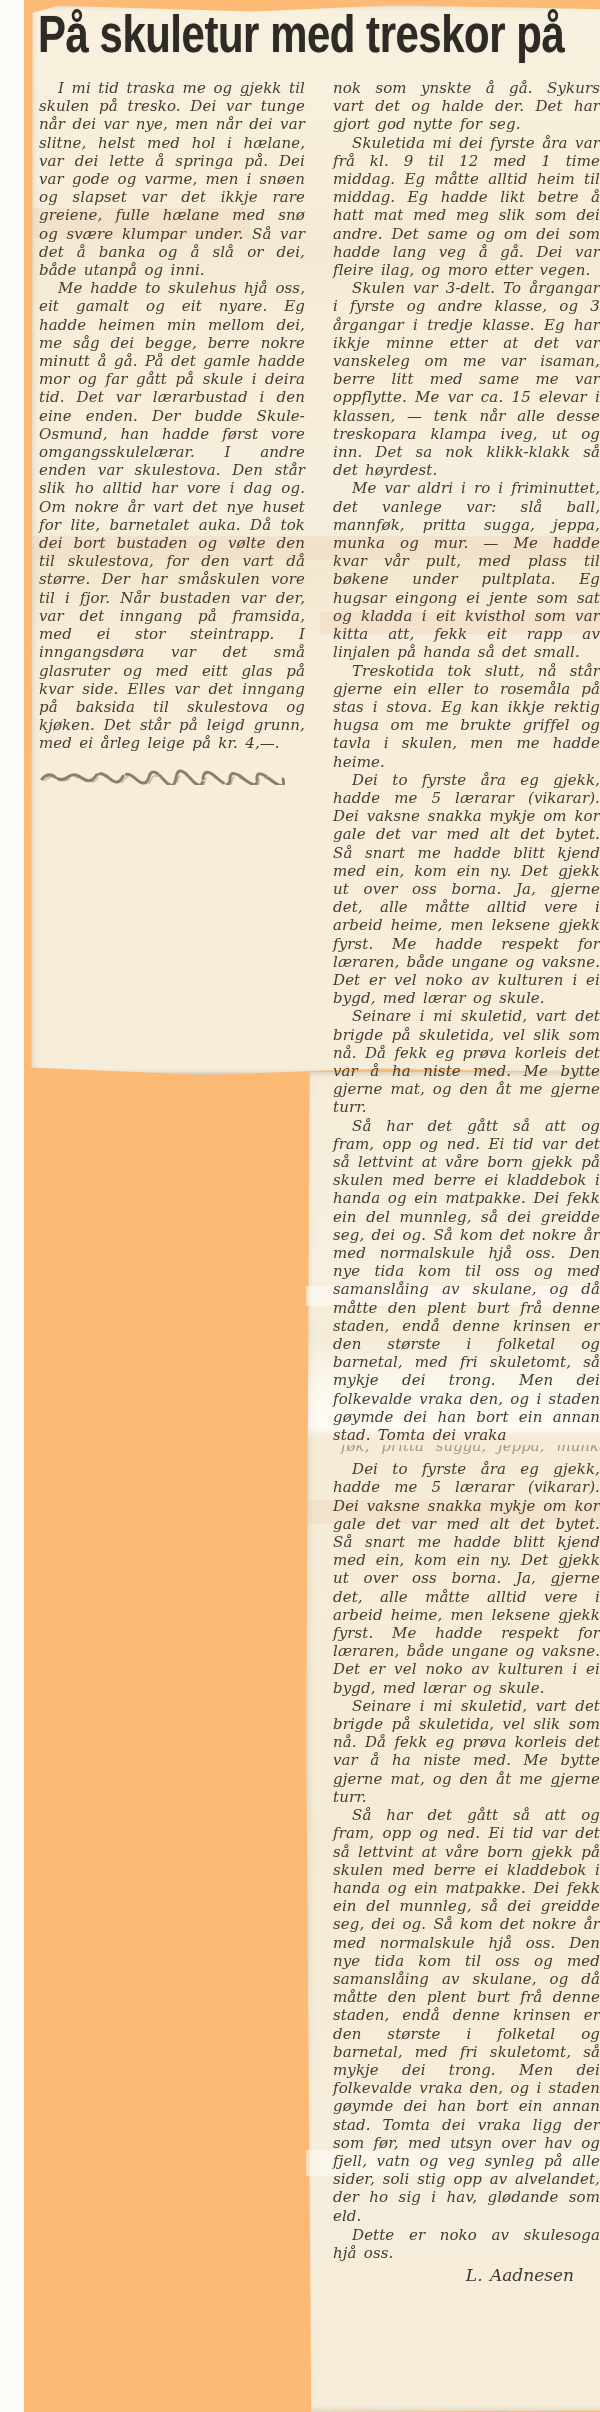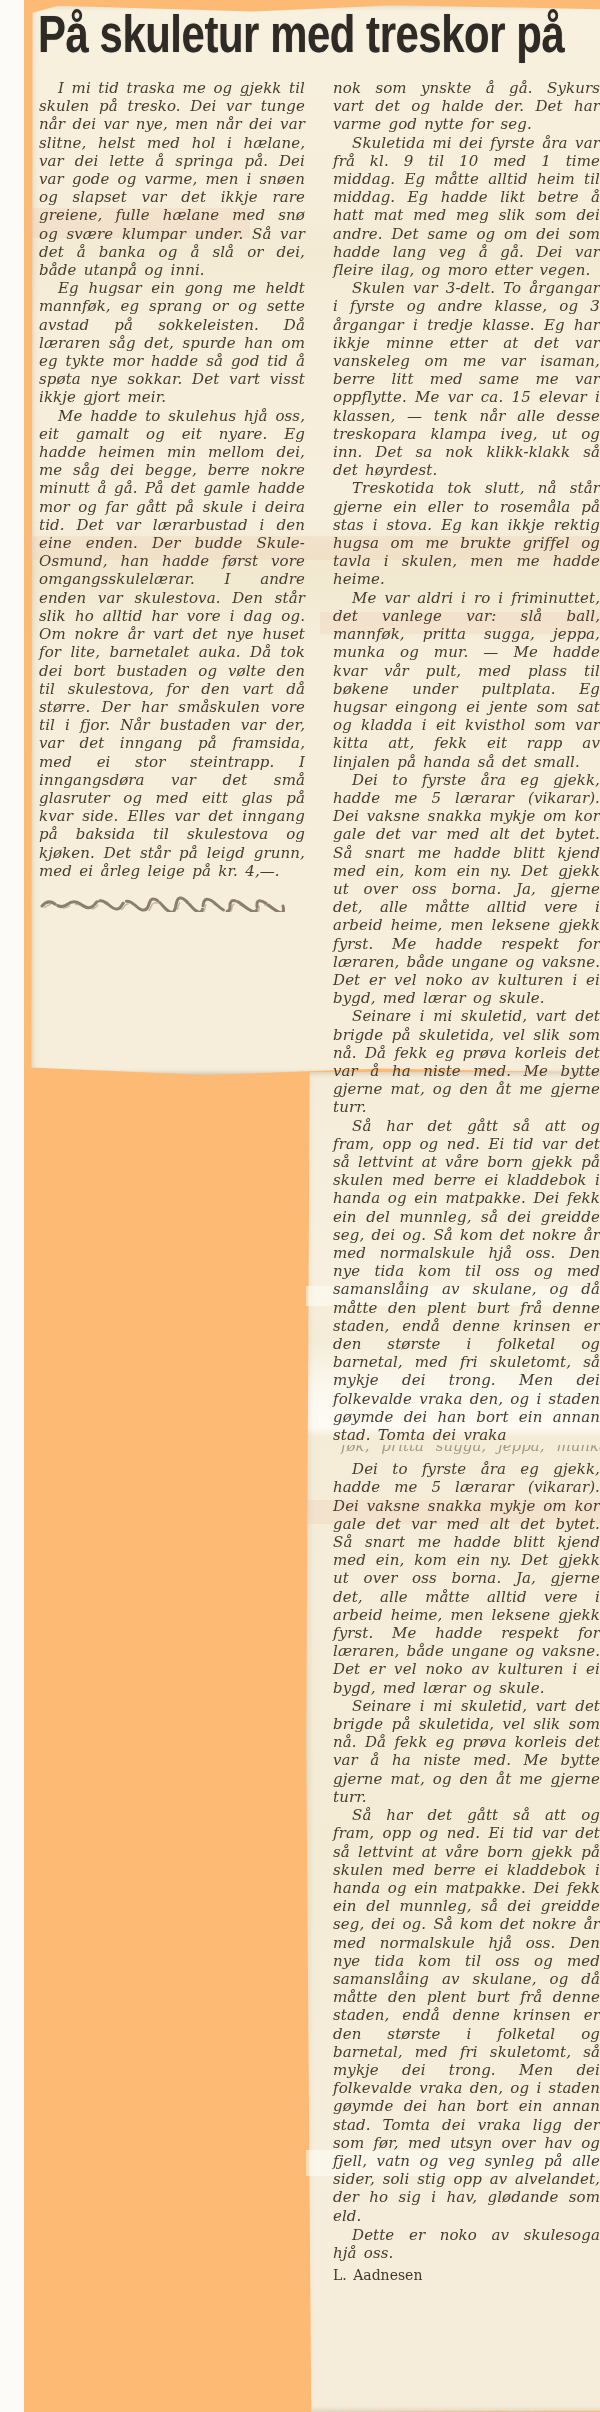--- a/index.html
+++ b/index.html
@@ -41,21 +41,21 @@
      color:#473b2d;word-spacing:2.4px;letter-spacing:.1px;}
   .ind{text-indent:19px;}
   .squiggle-wrap{margin:16px 0 0 0;height:16px;}
   
   .seam{position:relative;height:14px;overflow:hidden;margin:1px 0 1px 0;
         box-shadow:0 -34px 22px -8px rgba(255,255,255,.55);}
   .seam-line{position:absolute;left:8px;top:-8px;width:100%;margin:0;
      font-style:italic;font-size:15px;line-height:18.2px;color:#5e5243;
      opacity:.55;filter:blur(.3px);text-align:justify;text-align-last:justify;word-spacing:2.4px;}
   .closing{margin-top:1px;}
-  .signature{margin:3px 26px 0 0;text-align:left;font-size:14px;
+  .signature{margin:3px 26px 0 0;text-align:right;font-style:italic;font-size:17px;
      line-height:20px;color:#41372b;word-spacing:2px;}
 </style>
 </head>
 <body>
 
 <div class="scan">
 
   <div class="paper-wide"></div>
   <div class="paper-strip"></div>
 
@@ -68,36 +68,35 @@
 
   <div class="col-divider"></div>
   <div class="right-rule"></div>
 
   <h1 class="headline">På skuletur med treskor på</h1>
 
   <div class="columns">
 
     <div class="col col-left">
       <p class="p ind">I mi tid traska me og gjekk til skulen på tresko. Dei var tunge når dei var nye, men når dei var slitne, helst med hol i hælane, var dei lette å springa på. Dei var gode og varme, men i snøen og slapset var det ikkje rare greiene, fulle hælane med snø og svære klumpar under. Så var det å banka og å slå or dei, både utanpå og inni.</p>
-      <p class="p ind">Eg hugsar ein gong me heldt mannføk, eg sprang or og sette avstad på sokkeleisten. Då læraren såg det, spurde han om eg tykte mor hadde så god tid å spøta nye sokkar. Det vart visst ikkje gjort meir.</p>
       <p class="p ind">Me hadde to skulehus hjå oss, eit gamalt og eit nyare. Eg hadde heimen min mellom dei, me såg dei begge, berre nokre minutt å gå. På det gamle hadde mor og far gått på skule i deira tid. Det var lærarbustad i den eine enden. Der budde Skule-Osmund, han hadde først vore omgangsskulelærar. I andre enden var skulestova. Den står slik ho alltid har vore i dag og. Om nokre år vart det nye huset for lite, barnetalet auka. Då tok dei bort bustaden og vølte den til skulestova, for den vart då større. Der har småskulen vore til i fjor. Når bustaden var der, var det inngang på framsida, med ei stor steintrapp. I inngangsdøra var det små glasruter og med eitt glas på kvar side. Elles var det inngang på baksida til skulestova og kjøken. Det står på leigd grunn, med ei årleg leige på kr. 4,—.</p>
       <div class="squiggle-wrap">
         <svg width="264" height="16" viewBox="0 0 264 16">
           <path d="M3,10 q6,-7 13,-2 t13,0 t14,1 t13,-1 t14,1 t13,0 t14,1 t13,-2 t14,2 t13,-1 t14,0 t13,1 t14,-1 t13,1 t14,0 t13,0 t14,1 t12,-1" fill="none" stroke="#6f6050" stroke-width="3" stroke-linecap="round" stroke-dasharray="15 3 24 2 18 3 28 4 16 2 22 3" opacity="0.78"></path>
           <path d="M5,12 q6,-6 13,-2 t13,0 t14,1 t13,-1 t14,1 t13,0 t14,1 t13,-1 t14,1 t13,-1 t14,0 t13,1 t14,-1 t13,1 t14,0 t13,0 t14,1 t10,-1" fill="none" stroke="#8a7b66" stroke-width="1.5" stroke-dasharray="8 6 14 5 10 8" opacity="0.45"></path>
         </svg>
       </div>
     </div>
 
     <div class="col col-right">
-      <p class="p">nok som ynskte å gå. Sykurs vart det og halde der. Det har varme god nytte for seg.</p>
-      <p class="p ind">Skuletida mi dei fyrste åra var frå kl. 9 til 10 med 1 time middag. Eg måtte alltid heim til middag. Eg hadde likt betre å hatt mat med meg slik som dei andre. Det same og om dei som hadde lang veg å gå. Dei var fleire ilag, og moro etter vegen.</p>
+      <p class="p">nok som ynskte å gå. Sykurs vart det og halde der. Det har gjort god nytte for seg.</p>
+      <p class="p ind">Skuletida mi dei fyrste åra var frå kl. 9 til 12 med 1 time middag. Eg måtte alltid heim til middag. Eg hadde likt betre å hatt mat med meg slik som dei andre. Det same og om dei som hadde lang veg å gå. Dei var fleire ilag, og moro etter vegen.</p>
       <p class="p ind">Skulen var 3-delt. To årgangar i fyrste og andre klasse, og 3 årgangar i tredje klasse. Eg har ikkje minne etter at det var vanskeleg om me var isaman, berre litt med same me var oppflytte. Me var ca. 15 elevar i klassen, — tenk når alle desse treskopara klampa iveg, ut og inn. Det sa nok klikk-klakk så det høyrdest.</p>
+      <p class="p ind">Me var aldri i ro i friminuttet, det vanlege var: slå ball, mannføk, pritta sugga, jeppa, munka og mur. — Me hadde kvar vår pult, med plass til bøkene under pultplata. Eg hugsar eingong ei jente som sat og kladda i eit kvisthol som var kitta att, fekk eit rapp av linjalen på handa så det small.</p>
       <p class="p ind">Treskotida tok slutt, nå står gjerne ein eller to rosemåla på stas i stova. Eg kan ikkje rektig hugsa om me brukte griffel og tavla i skulen, men me hadde heime.</p>
-      <p class="p ind">Me var aldri i ro i friminuttet, det vanlege var: slå ball, mannføk, pritta sugga, jeppa, munka og mur. — Me hadde kvar vår pult, med plass til bøkene under pultplata. Eg hugsar eingong ei jente som sat og kladda i eit kvisthol som var kitta att, fekk eit rapp av linjalen på handa så det small.</p>
       <p class="p ind">Dei to fyrste åra eg gjekk, hadde me 5 lærarar (vikarar). Dei vaksne snakka mykje om kor gale det var med alt det bytet. Så snart me hadde blitt kjend med ein, kom ein ny. Det gjekk ut over oss borna. Ja, gjerne det, alle måtte alltid vere i arbeid heime, men leksene gjekk fyrst. Me hadde respekt for læraren, både ungane og vaksne. Det er vel noko av kulturen i ei bygd, med lærar og skule.</p>
       <p class="p ind">Seinare i mi skuletid, vart det brigde på skuletida, vel slik som nå. Då fekk eg prøva korleis det var å ha niste med. Me bytte gjerne mat, og den åt me gjerne turr.</p>
       <p class="p ind">Så har det gått så att og fram, opp og ned. Ei tid var det så lettvint at våre born gjekk på skulen med berre ei kladdebok i handa og ein matpakke. Dei fekk ein del munnleg, så dei greidde seg, dei og. Så kom det nokre år med normalskule hjå oss. Den nye tida kom til oss og med samanslåing av skulane, og då måtte den plent burt frå denne staden, endå denne krinsen er den største i folketal og barnetal, med fri skuletomt, så mykje dei trong. Men dei folkevalde vraka den, og i staden gøymde dei han bort ein annan stad. Tomta dei vraka</p>
 
       <div class="seam">
         <p class="seam-line">føk, pritta sugga, jeppa, munka</p>
       </div>
 
       <p class="p ind">Dei to fyrste åra eg gjekk, hadde me 5 lærarar (vikarar). Dei vaksne snakka mykje om kor gale det var med alt det bytet. Så snart me hadde blitt kjend med ein, kom ein ny. Det gjekk ut over oss borna. Ja, gjerne det, alle måtte alltid vere i arbeid heime, men leksene gjekk fyrst. Me hadde respekt for læraren, både ungane og vaksne. Det er vel noko av kulturen i ei bygd, med lærar og skule.</p>
       <p class="p ind">Seinare i mi skuletid, vart det brigde på skuletida, vel slik som nå. Då fekk eg prøva korleis det var å ha niste med. Me bytte gjerne mat, og den åt me gjerne turr.</p>

